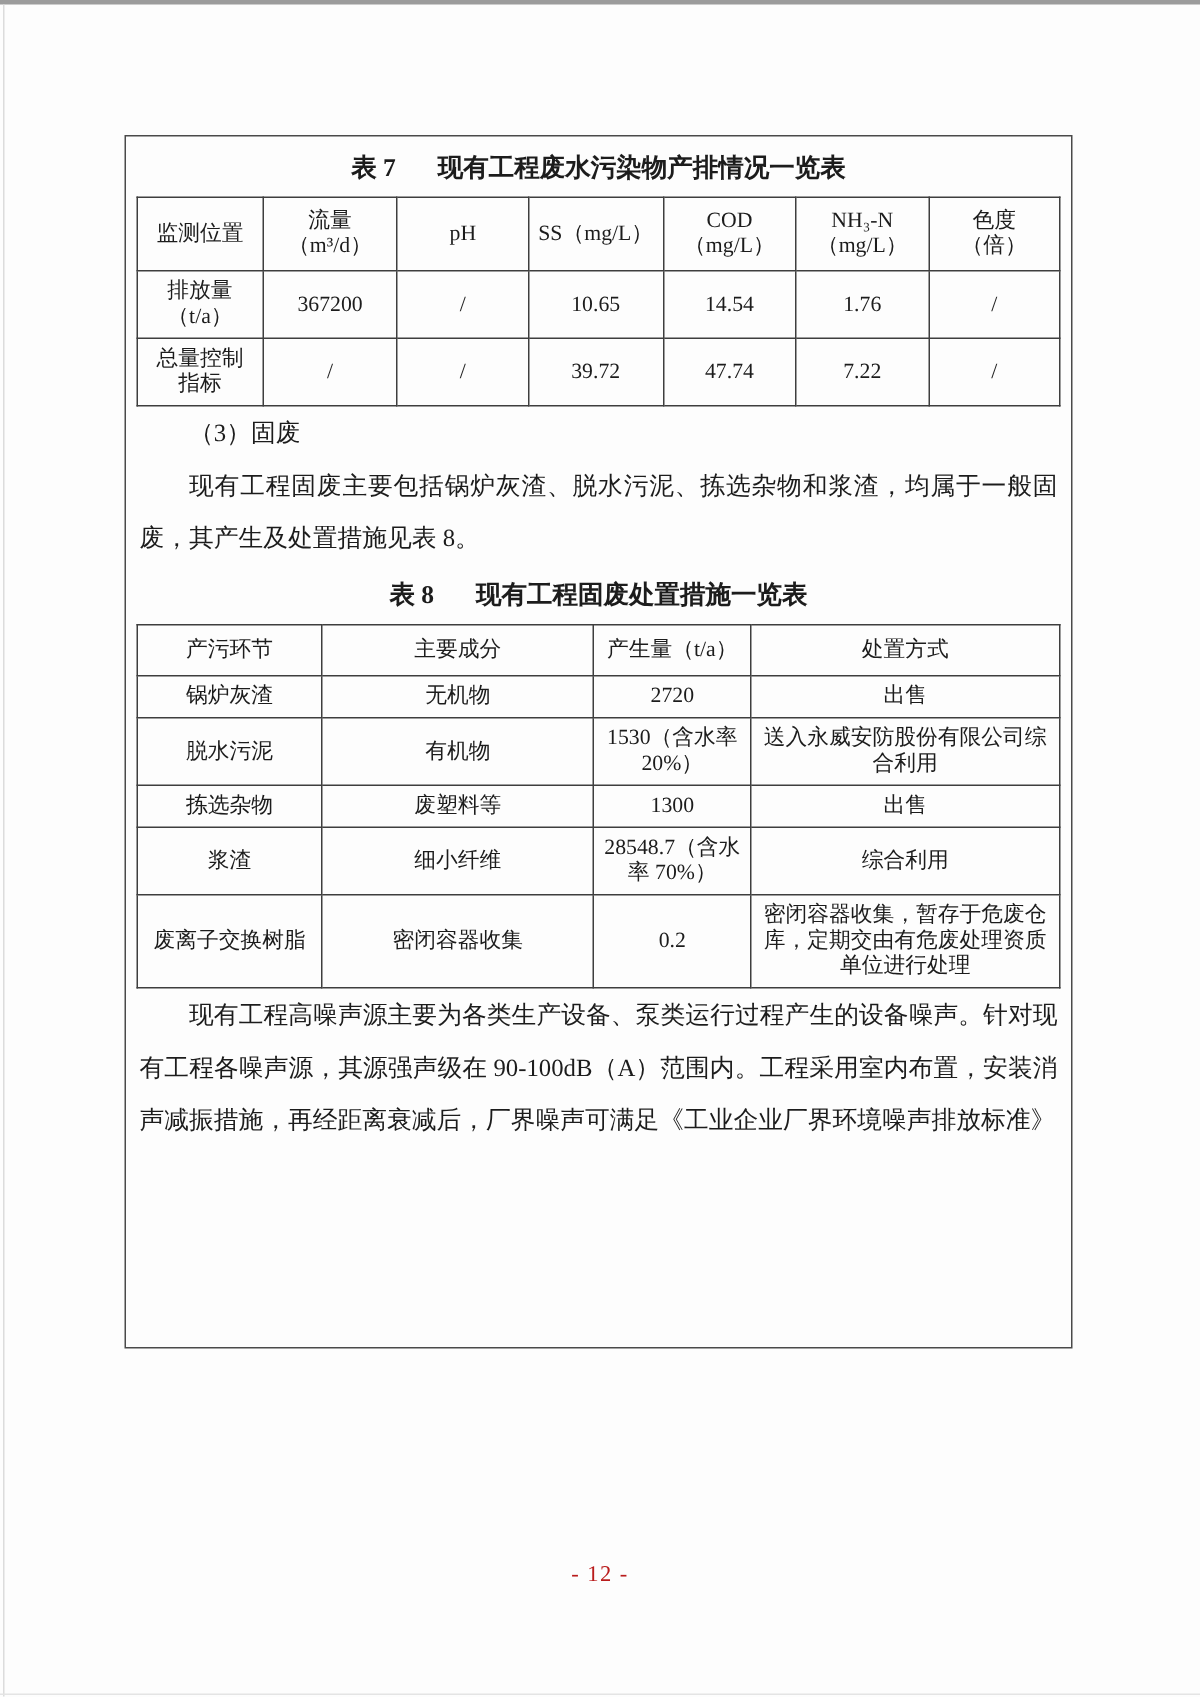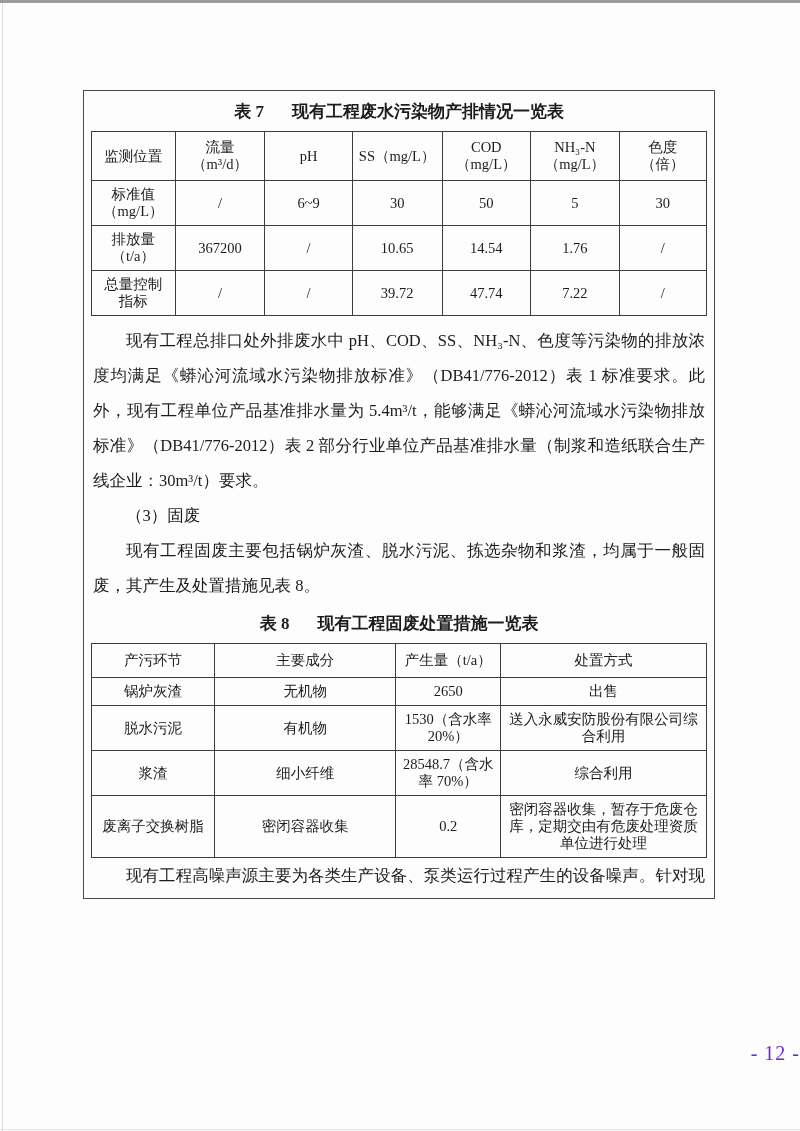--- a/index.html
+++ b/index.html
@@ -77,23 +77,23 @@
     text-align: justify;
     text-indent: 2em;
     margin: 0;
     padding: 0 2px;
   }
   p.body.first { margin-top: 7px; }
   .page-number {
     position: absolute;
     top: 1042px;
     left: 0; right: 0;
-    text-align: right;
-    font-size: 20px;
-    color: #6d28d9;
+    text-align: center;
+    font-size: 15px;
+    color: #b91c1c;
     letter-spacing: 1px;
   }
 </style>
 </head>
 <body>
 
 <div class="edge-top"></div>
 <div class="edge-left"></div>
 <div class="edge-bottom"></div>
 
@@ -120,30 +120,20 @@
       <th>pH</th>
       <th>SS（mg/L）</th>
       <th>COD
 （mg/L）</th>
       <th>NH₃-N
 （mg/L）</th>
       <th>色度
 （倍）</th>
     </tr>
     <tr>
-      <td>标准值
-（mg/L）</td>
-      <td>/</td>
-      <td>6~9</td>
-      <td>30</td>
-      <td>50</td>
-      <td>5</td>
-      <td>30</td>
-    </tr>
-    <tr>
       <td>排放量（t/a）</td>
       <td>367200</td>
       <td>/</td>
       <td>10.65</td>
       <td>14.54</td>
       <td>1.76</td>
       <td>/</td>
     </tr>
     <tr>
       <td>总量控制
@@ -151,21 +141,20 @@
       <td>/</td>
       <td>/</td>
       <td>39.72</td>
       <td>47.74</td>
       <td>7.22</td>
       <td>/</td>
     </tr>
   </tbody>
     </table>
 
-  <p class="body first">现有工程总排口处外排废水中 pH、COD、SS、NH₃-N、色度等污染物的排放浓度均满足《蟒沁河流域水污染物排放标准》（DB41/776-2012）表 1 标准要求。此外，现有工程单位产品基准排水量为 5.4m³/t，能够满足《蟒沁河流域水污染物排放标准》（DB41/776-2012）表 2 部分行业单位产品基准排水量（制浆和造纸联合生产线企业：30m³/t）要求。</p>
   <p class="body">（3）固废</p>
   <p class="body">现有工程固废主要包括锅炉灰渣、脱水污泥、拣选杂物和浆渣，均属于一般固废，其产生及处置措施见表 8。</p>
 
   <div class="tbl-title">
     <span>表 8</span><span class="tgap">现有工程固废处置措施一览表</span>
   </div>
 
   <table class="t8">
     <colgroup>
       <col style="width:20%">
@@ -176,30 +165,36 @@
     <tbody>
         <tr>
       <th>产污环节</th>
       <th>主要成分</th>
       <th>产生量（t/a）</th>
       <th>处置方式</th>
     </tr>
     <tr>
       <td>锅炉灰渣</td>
       <td>无机物</td>
-      <td>2650</td>
+      <td>2720</td>
       <td>出售</td>
     </tr>
     <tr>
       <td>脱水污泥</td>
       <td>有机物</td>
       <td>1530（含水率 20%）</td>
       <td>送入永威安防股份有限公司综合利用</td>
     </tr>
     <tr>
+      <td>拣选杂物</td>
+      <td>废塑料等</td>
+      <td>1300</td>
+      <td>出售</td>
+    </tr>
+    <tr>
       <td>浆渣</td>
       <td>细小纤维</td>
       <td>28548.7（含水率 70%）</td>
       <td>综合利用</td>
     </tr>
     <tr>
       <td>废离子交换树脂</td>
       <td>密闭容器收集</td>
       <td>0.2</td>
       <td>密闭容器收集，暂存于危废仓库，定期交由有危废处理资质单位进行处理</td>

